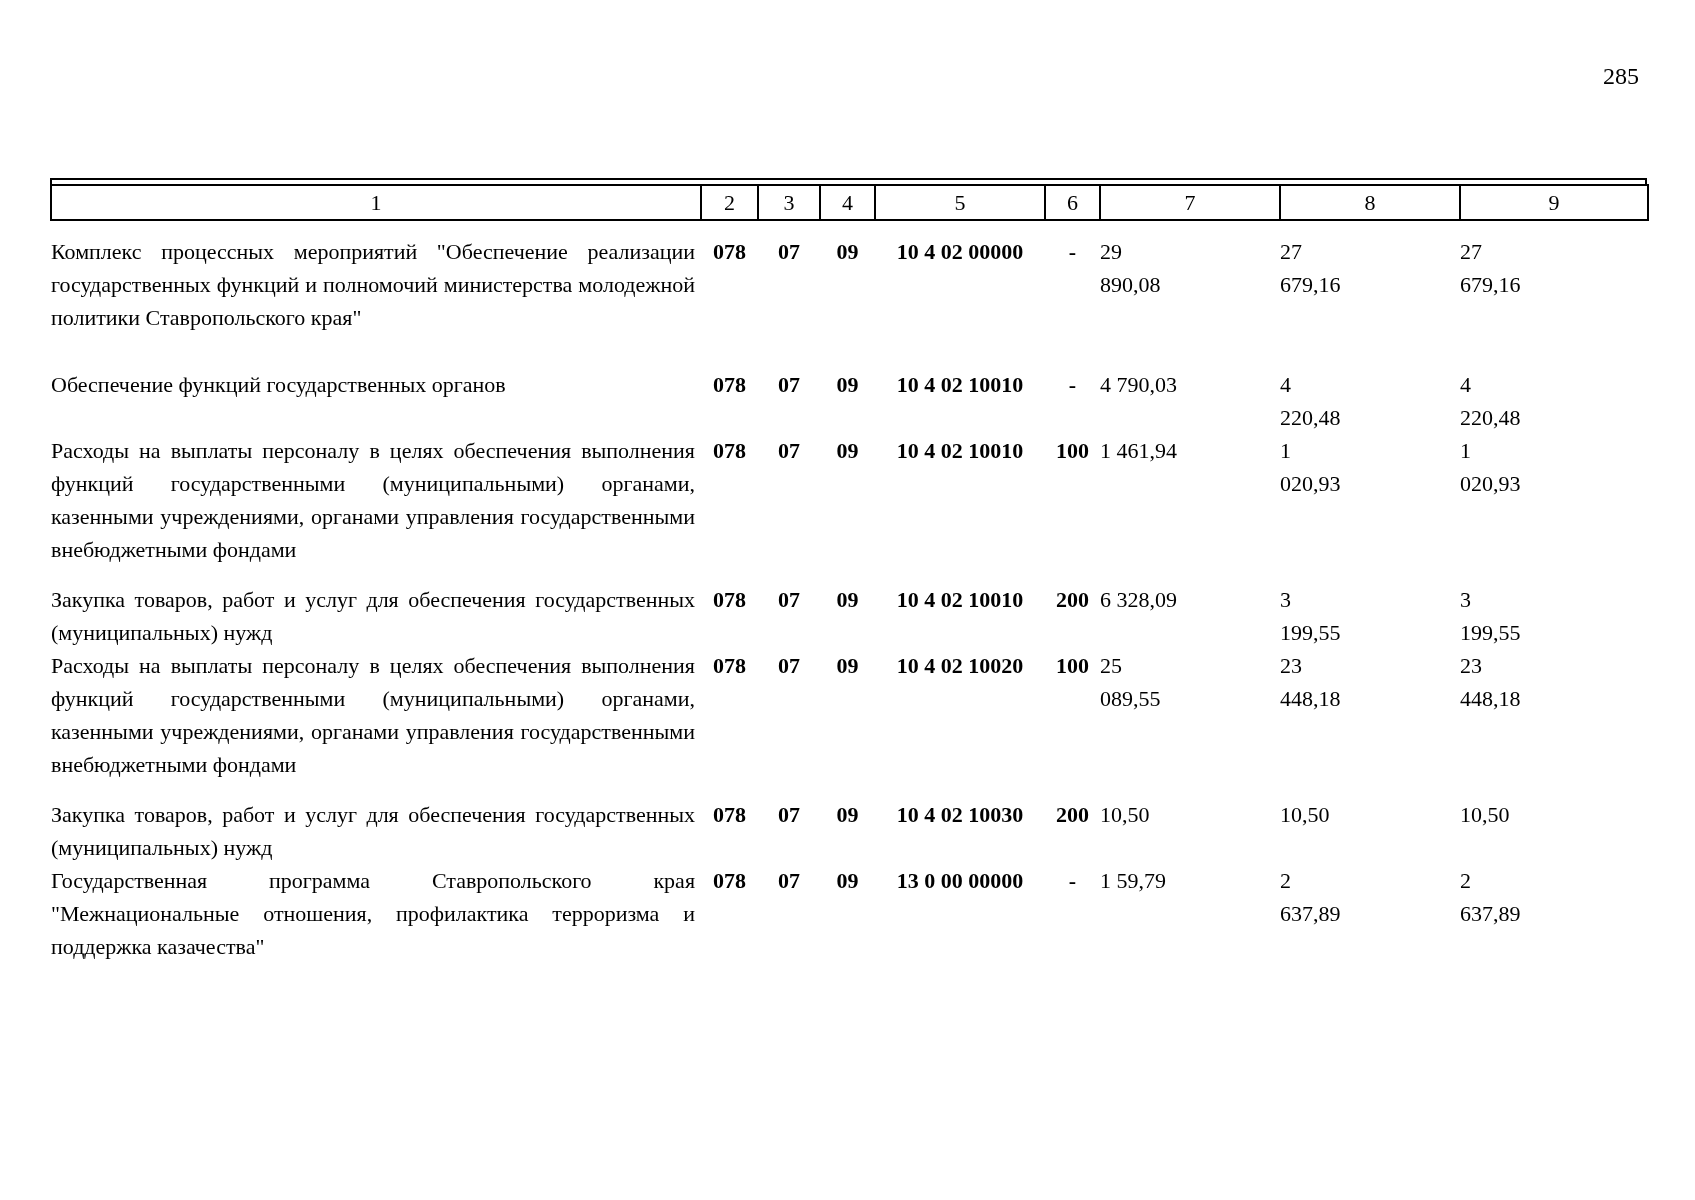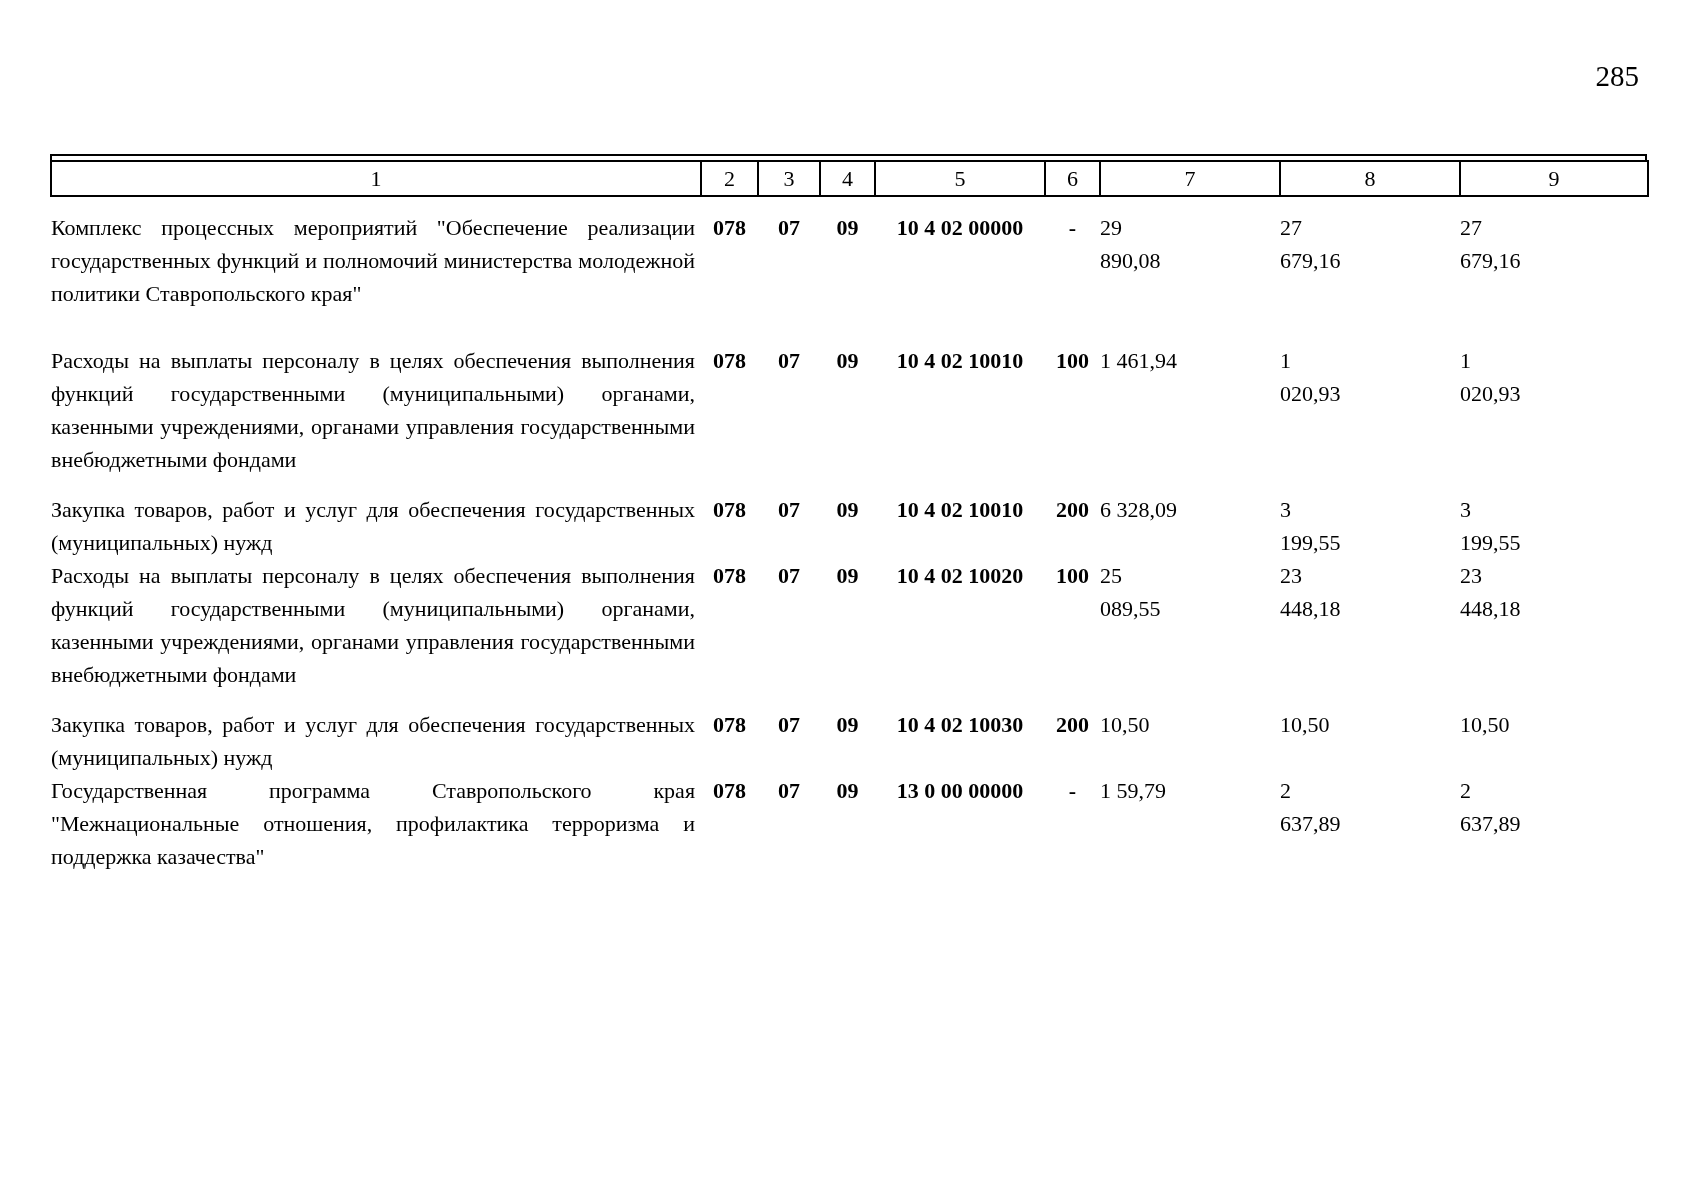--- a/index.html
+++ b/index.html
@@ -15,24 +15,24 @@
     overflow: hidden;
   }
   .page {
     box-sizing: border-box;
     width: 1695px;
     height: 1200px;
     padding: 62px 48px 0 50px;
   }
   .page-number {
     text-align: right;
-    font-size: 29px;
+    font-size: 24px;
     line-height: 28px;
     padding-right: 8px;
-    margin-bottom: 64px;
+    margin-bottom: 88px;
   }
   .top-rule {
     box-sizing: border-box;
     width: 1597px;
     height: 6px;
     border: 2px solid #000;
     border-bottom: none;
   }
   table.budget {
     border-collapse: collapse;
@@ -120,20 +120,31 @@
         <td class="ctr">078</td>
         <td class="ctr">07</td>
         <td class="ctr">09</td>
         <td class="ctr">10 4 02 00000</td>
         <td class="ctr">-</td>
         <td class="num n7">29 890,08</td>
         <td class="num n8">27 679,16</td>
         <td class="num n9">27 679,16</td>
       </tr>
 
+      <tr>
+        <td class="name">Обеспечение функций государственных органов</td>
+        <td class="ctr">078</td>
+        <td class="ctr">07</td>
+        <td class="ctr">09</td>
+        <td class="ctr">10 4 02 10010</td>
+        <td class="ctr">-</td>
+        <td class="num n7">4 790,03</td>
+        <td class="num n8">4 220,48</td>
+        <td class="num n9">4 220,48</td>
+      </tr>
 
       <tr class="gap-sm">
         <td class="name">Расходы на выплаты персоналу в целях обеспечения выполнения функций государственными (муниципальными) органами, казенными учреждениями, органами управления государственными внебюджетными фондами</td>
         <td class="ctr">078</td>
         <td class="ctr">07</td>
         <td class="ctr">09</td>
         <td class="ctr">10 4 02 10010</td>
         <td class="ctr">100</td>
         <td class="num n7">1 461,94</td>
         <td class="num n8">1 020,93</td>

